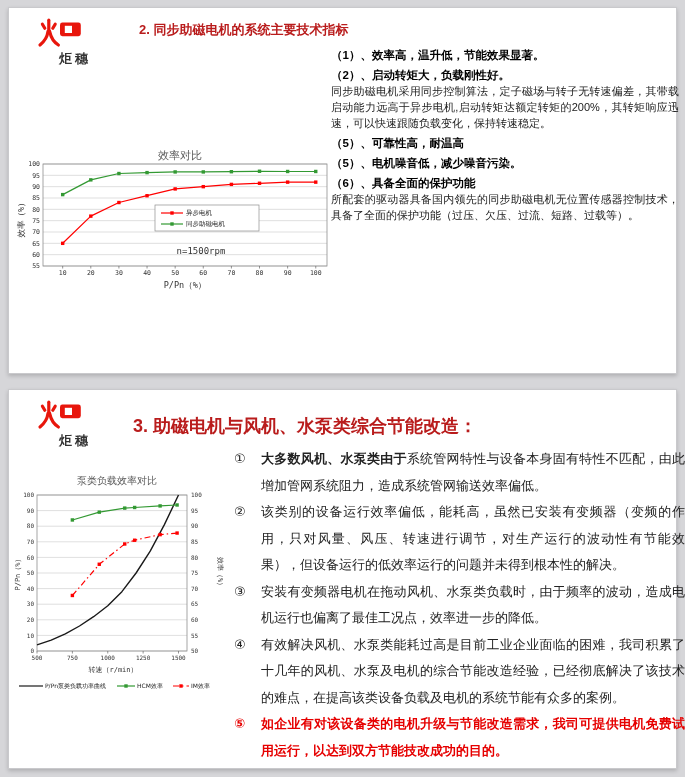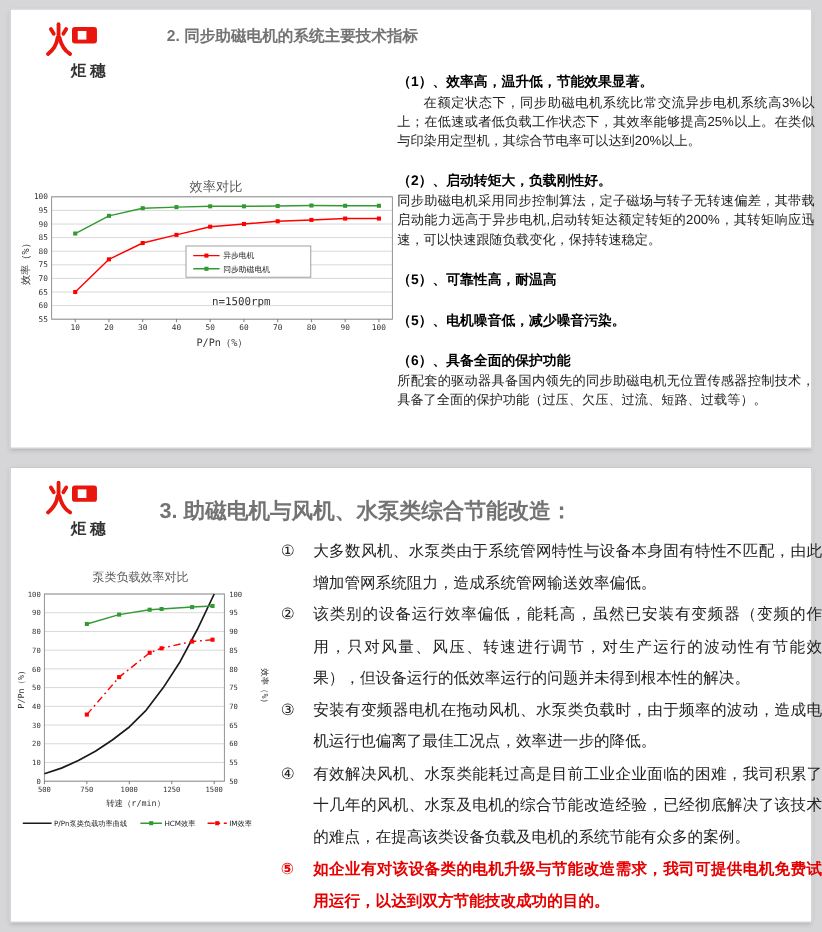--- a/index.html
+++ b/index.html
@@ -4,34 +4,34 @@
 <style>
   *{box-sizing:border-box;margin:0;padding:0}
   html,body{width:685px;height:777px}
   body{position:relative;background:#d6d6d9;font-family:"Liberation Sans","DejaVu Sans",sans-serif;overflow:hidden}
   .panel{position:absolute;left:8px;width:669px;background:#fff;border:1px solid #c9c9cc;box-shadow:0 2px 4px rgba(0,0,0,.18)}
   #panel1{top:7px;height:367px}
   #panel2{top:389px;height:380px}
   .logo{position:absolute;left:20px;top:8px;width:62px;text-align:right}
   .logo-mark{width:48px;height:34px;display:block;margin:0 auto}
   .logo-text{font-size:13px;font-weight:bold;color:#333;letter-spacing:3px}
-  .panel-title{position:absolute;font-weight:bold;color:#737373;white-space:nowrap}
+  .panel-title{position:absolute;font-weight:bold;color:#b91c1c;white-space:nowrap}
   #p1-title{left:130px;top:13px;font-size:13px}
   #p2-title{left:124px;top:24px;font-size:18px}
   #chart1{position:absolute;left:6px;top:140px;width:322px;height:150px}
   #chart2{position:absolute;left:4px;top:79px;width:216px;height:245px}
   .p1-col{position:absolute;left:322px;top:36px;width:348px;font-size:11px;line-height:1.45;color:#222;text-align:justify}
-  .sec-head{font-size:11.5px;font-weight:bold;color:#000;margin:17px 0 1px}
+  .sec-head{font-size:11.5px;font-weight:bold;color:#000;margin:3px 0 1px}
   .sec-body{margin:0}
   .indent{text-indent:2em}
   .p2-col{position:absolute;left:224px;top:56px;width:452px;font-size:13px;line-height:26.5px;color:#222;text-align:justify}
   .item{position:relative;padding-left:28px}
   .item .num{position:absolute;left:1px;top:0}
   .item.red{color:#e60000;font-weight:bold}
-  .item .lead{font-weight:normal}
+  .item .lead{font-weight:bold}
 </style>
 </head>
 <body>
 
 <div class="panel" id="panel1">
   <div class="logo">
     <svg class="logo-mark" viewBox="0 0 60 40">
       <rect x="30" y="7" width="26" height="17" rx="3" fill="#e8160c"></rect>
       <rect x="36" y="11" width="9" height="9" fill="#ffffff"></rect>
       <g stroke="#e8160c" stroke-width="4" stroke-linecap="round" fill="none">
@@ -120,21 +120,20 @@
       <text x="171" y="67.3" font-size="6.5" text-anchor="start" fill="#222" font-family="&quot;DejaVu Sans&quot;,&quot;Liberation Sans&quot;,sans-serif">异步电机</text>
       <line x1="146" y1="76" x2="168" y2="76" stroke="#339933" stroke-width="1.2"></line>
       <rect x="155.3" y="74.3" width="3.4" height="3.4" fill="#339933"></rect>
       <text x="171" y="78.3" font-size="6.5" text-anchor="start" fill="#222" font-family="&quot;DejaVu Sans&quot;,&quot;Liberation Sans&quot;,sans-serif">同步助磁电机</text>
       <text x="186" y="106" font-size="9" text-anchor="middle" fill="#333" font-family="&quot;DejaVu Sans Mono&quot;,monospace">n=1500rpm</text>
     </svg>
 
   <div class="p1-col">
     <div class="sec">
       <div class="sec-head">（1）、效率高，温升低，节能效果显著。</div>
-      <div class="sec-body indent">在额定状态下，同步助磁电机系统比常交流异步电机系统高3%以上；在低速或者低负载工作状态下，其效率能够提高25%以上。在类似与印染用定型机，其综合节电率可以达到20%以上。</div>
     </div>
     <div class="sec">
       <div class="sec-head">（2）、启动转矩大，负载刚性好。</div>
       <div class="sec-body">同步助磁电机采用同步控制算法，定子磁场与转子无转速偏差，其带载启动能力远高于异步电机,启动转矩达额定转矩的200%，其转矩响应迅速，可以快速跟随负载变化，保持转速稳定。</div>
     </div>
     <div class="sec">
     </div>
     <div class="sec">
       <div class="sec-head">（5）、可靠性高，耐温高</div>
     </div>

